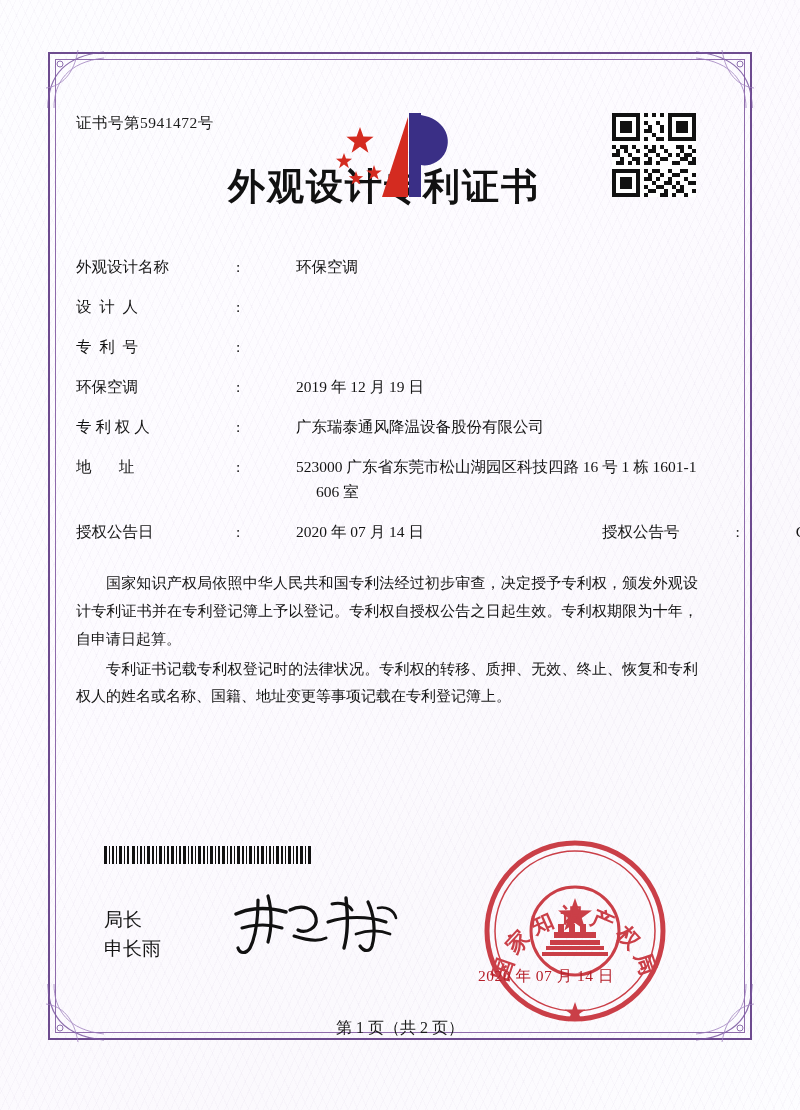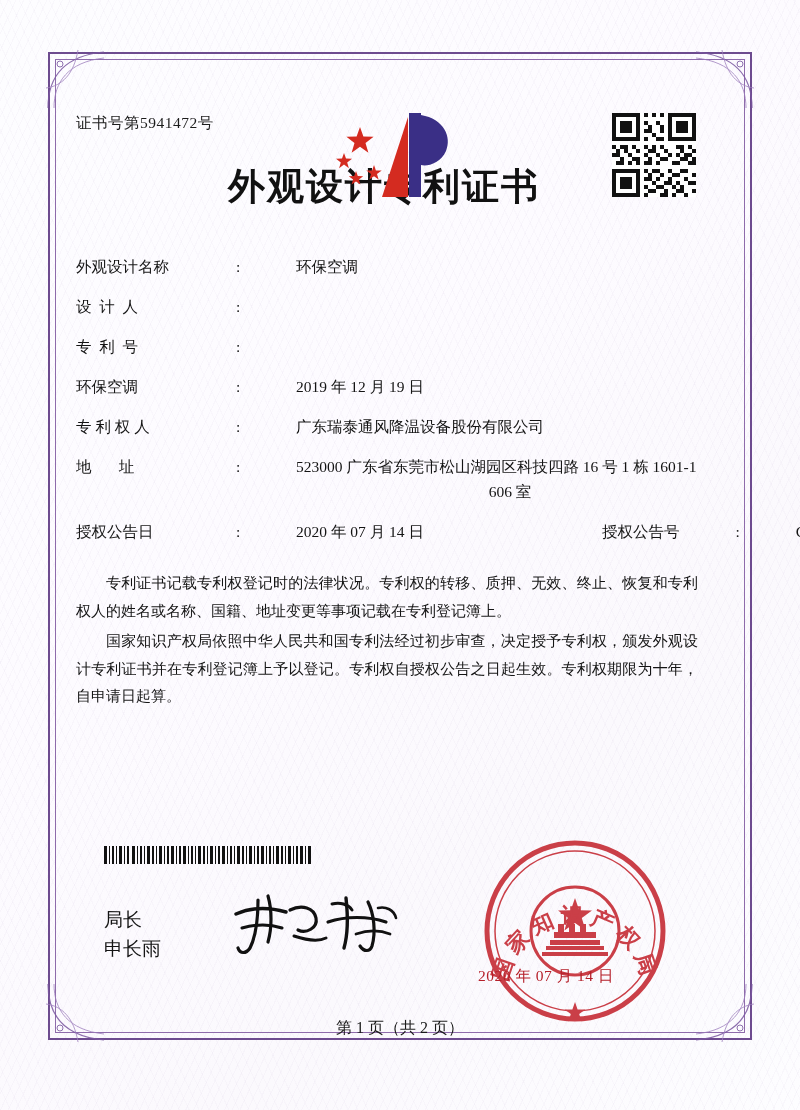--- a/index.html
+++ b/index.html
@@ -121,21 +121,20 @@
     flex: 0 0 12px;
   }
   .field-value {
     flex: 1 1 auto;
     word-break: break-all;
   }
   .field-value .second-line {
     display: block;
     margin-top: 8px;
     margin-left: 20px;
-    text-align: center;
   }
   .field-row.inline-two .field-value {
     flex: 0 0 auto;
     width: 258px;
   }
   .sub-label {
     flex: 0 0 auto;
     margin-right: 8px;
   }
   .paragraphs {
@@ -421,22 +420,22 @@
         <span class="field-sep">:</span>
         <span class="field-value">2020 年 07 月 14 日</span>
         <span class="sub-label">授权公告号</span>
         <span class="sub-label">:</span>
         <span class="sub-label">CN 305922376 S</span>
       </div>
 
     </div>
 
     <div class="paragraphs">
+      <p>国家知识产权局依照中华人民共和国专利法经过初步审查，决定授予专利权，颁发外观设计专利证书并在专利登记簿上予以登记。专利权自授权公告之日起生效。专利权期限为十年，自申请日起算。</p>
       <p>专利证书记载专利权登记时的法律状况。专利权的转移、质押、无效、终止、恢复和专利权人的姓名或名称、国籍、地址变更等事项记载在专利登记簿上。</p>
-      <p>国家知识产权局依照中华人民共和国专利法经过初步审查，决定授予专利权，颁发外观设计专利证书并在专利登记簿上予以登记。专利权自授权公告之日起生效。专利权期限为十年，自申请日起算。</p>
     </div>
 
   </div>
 
   <div class="barcode">
     <svg width="208" height="18" viewBox="0 0 208 18" shape-rendering="crispEdges">
       <g fill="#111">
         <rect x="0" y="0" width="3" height="18"></rect>
           <rect x="5" y="0" width="1" height="18"></rect>
         <rect x="8" y="0" width="2" height="18"></rect>

